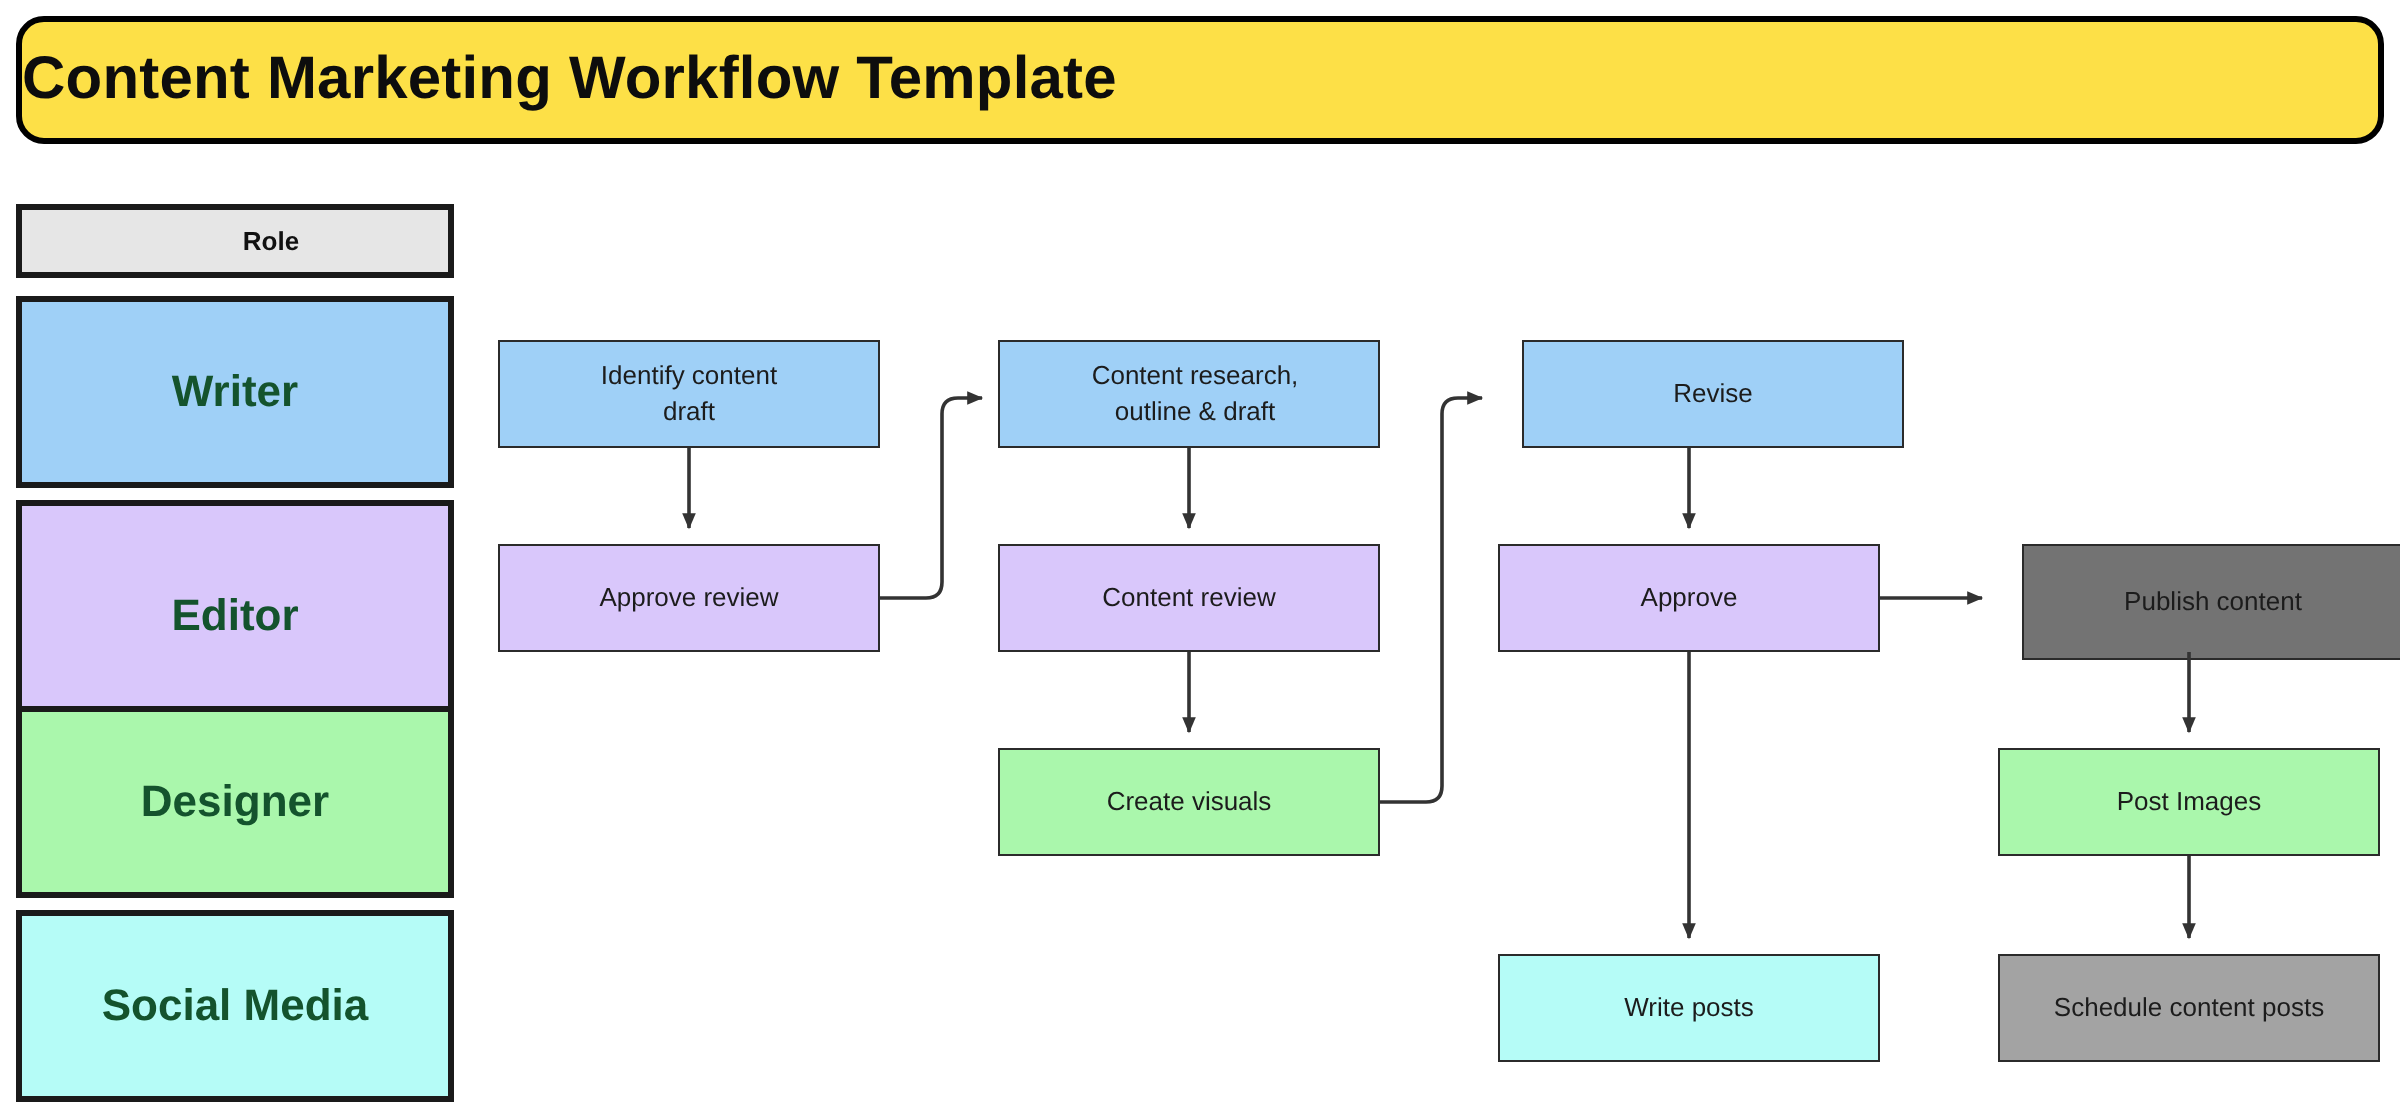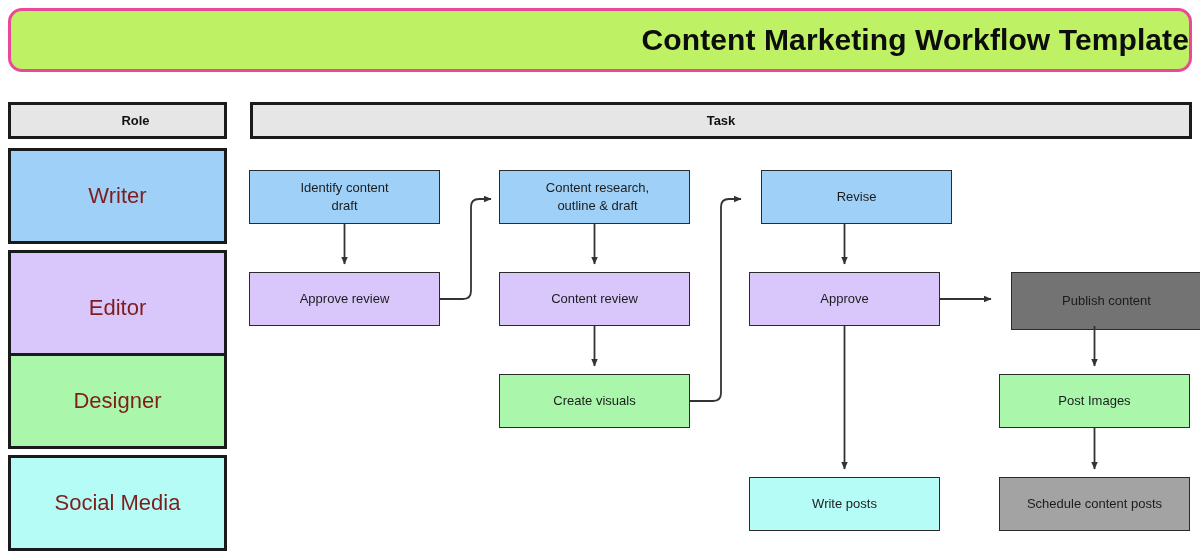--- a/index.html
+++ b/index.html
@@ -24,26 +24,26 @@
   }
 
   
   .title-banner {
     position: absolute;
     left: 8px;
     top: 8px;
     width: 1184px;
     height: 64px;
     box-sizing: border-box;
-    background: #bef264;
-    border: 3px solid #ec4899;
+    background: #fde047;
+    border: 3px solid #000000;
     border-radius: 14px;
     display: flex;
     align-items: center;
-    justify-content: flex-end;
+    justify-content: flex-start;
   }
   .title-text {
     font-size: 30px;
     font-weight: bold;
     color: #0d0d0d;
     letter-spacing: 0.1px;
     white-space: nowrap;
   }
 
   
@@ -77,22 +77,22 @@
   .role-cell {
     position: absolute;
     left: 8px;
     width: 219px;
     box-sizing: border-box;
     border: 3px solid #1a1a1a;
     display: flex;
     align-items: center;
     justify-content: center;
     font-size: 22px;
-    font-weight: normal;
-    color: #7f1d1d;
+    font-weight: bold;
+    color: #14532d;
     white-space: nowrap;
   }
 
   
   .task-box {
     position: absolute;
     box-sizing: border-box;
     border: 1.6px solid #2b2b2b;
     display: flex;
     align-items: center;
@@ -119,23 +119,20 @@
 <body>
 
 <div id="diagram-root">
 
   <div class="title-banner">
     <div class="title-text">Content Marketing Workflow Template</div>
   </div>
 
   <div class="header-cell" id="role-header">
     <span>Role</span>
-  </div>
-  <div class="header-cell" id="task-header">
-    <span>Task</span>
   </div>
 
   <div id="role-lanes">
       <div class="role-cell" style="top: 148px; height: 96px; background: rgb(159, 208, 247);">
         <span>Writer</span>
       </div>
       <div class="role-cell" style="top: 250px; height: 116px; background: rgb(217, 199, 251); text-align: right;">
         <span>Editor</span>
       </div>
       <div class="role-cell" style="top: 353px; height: 96px; background: rgb(170, 247, 172);">

